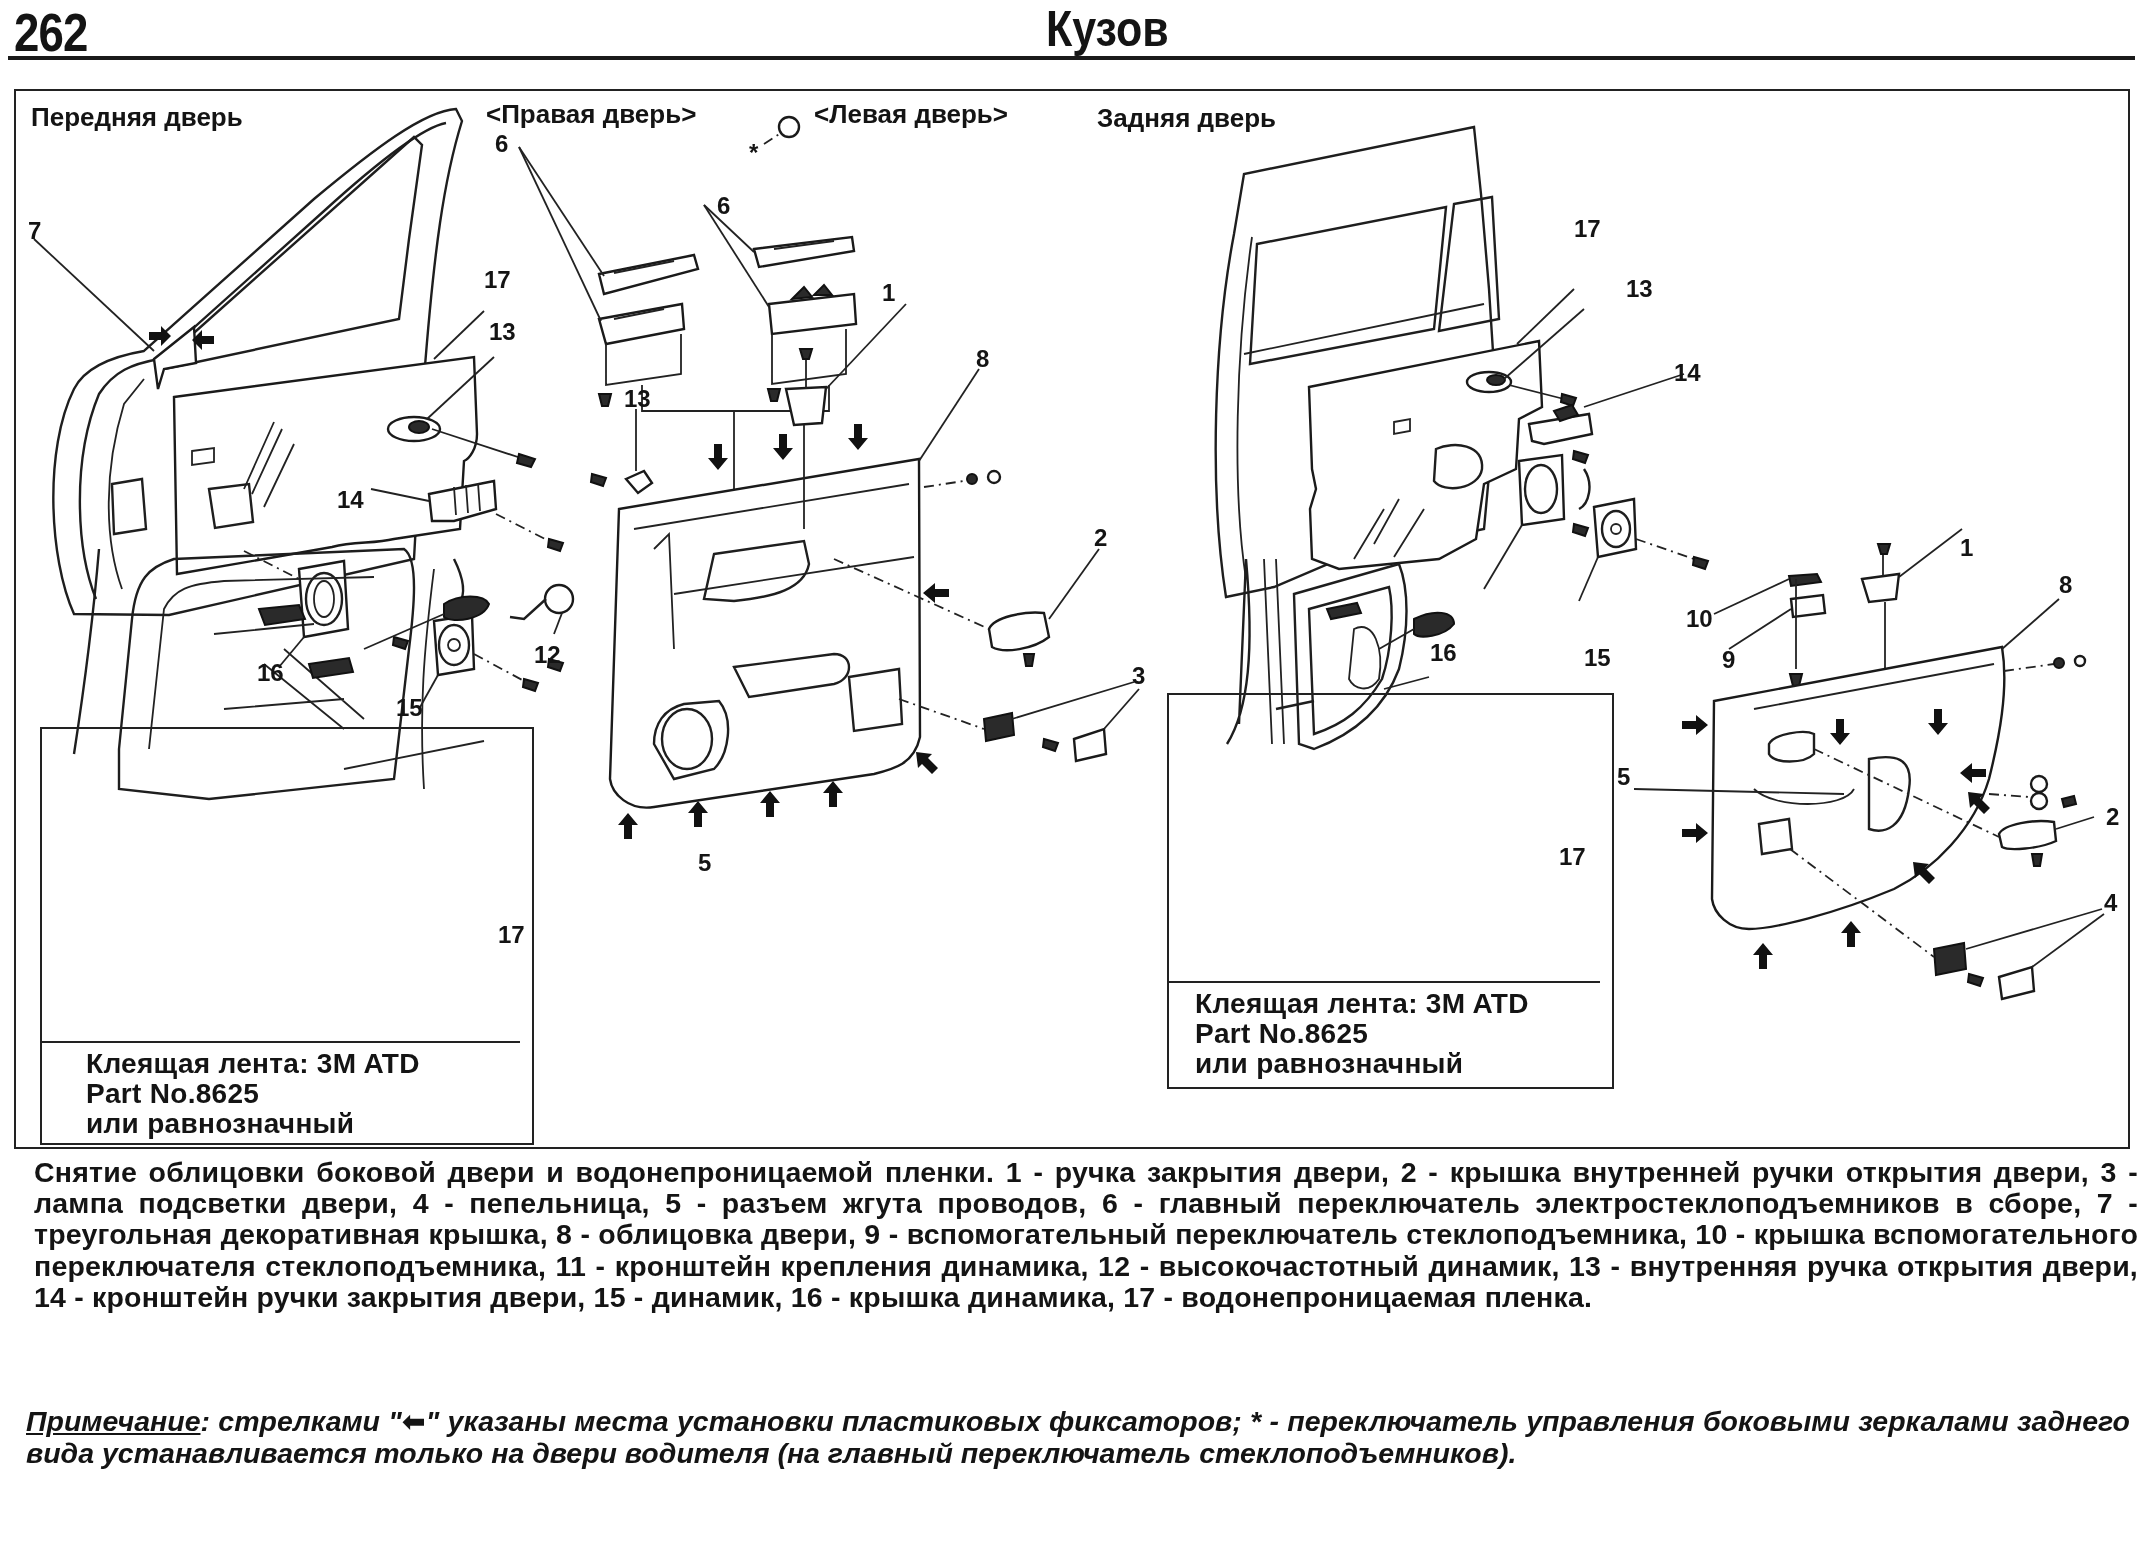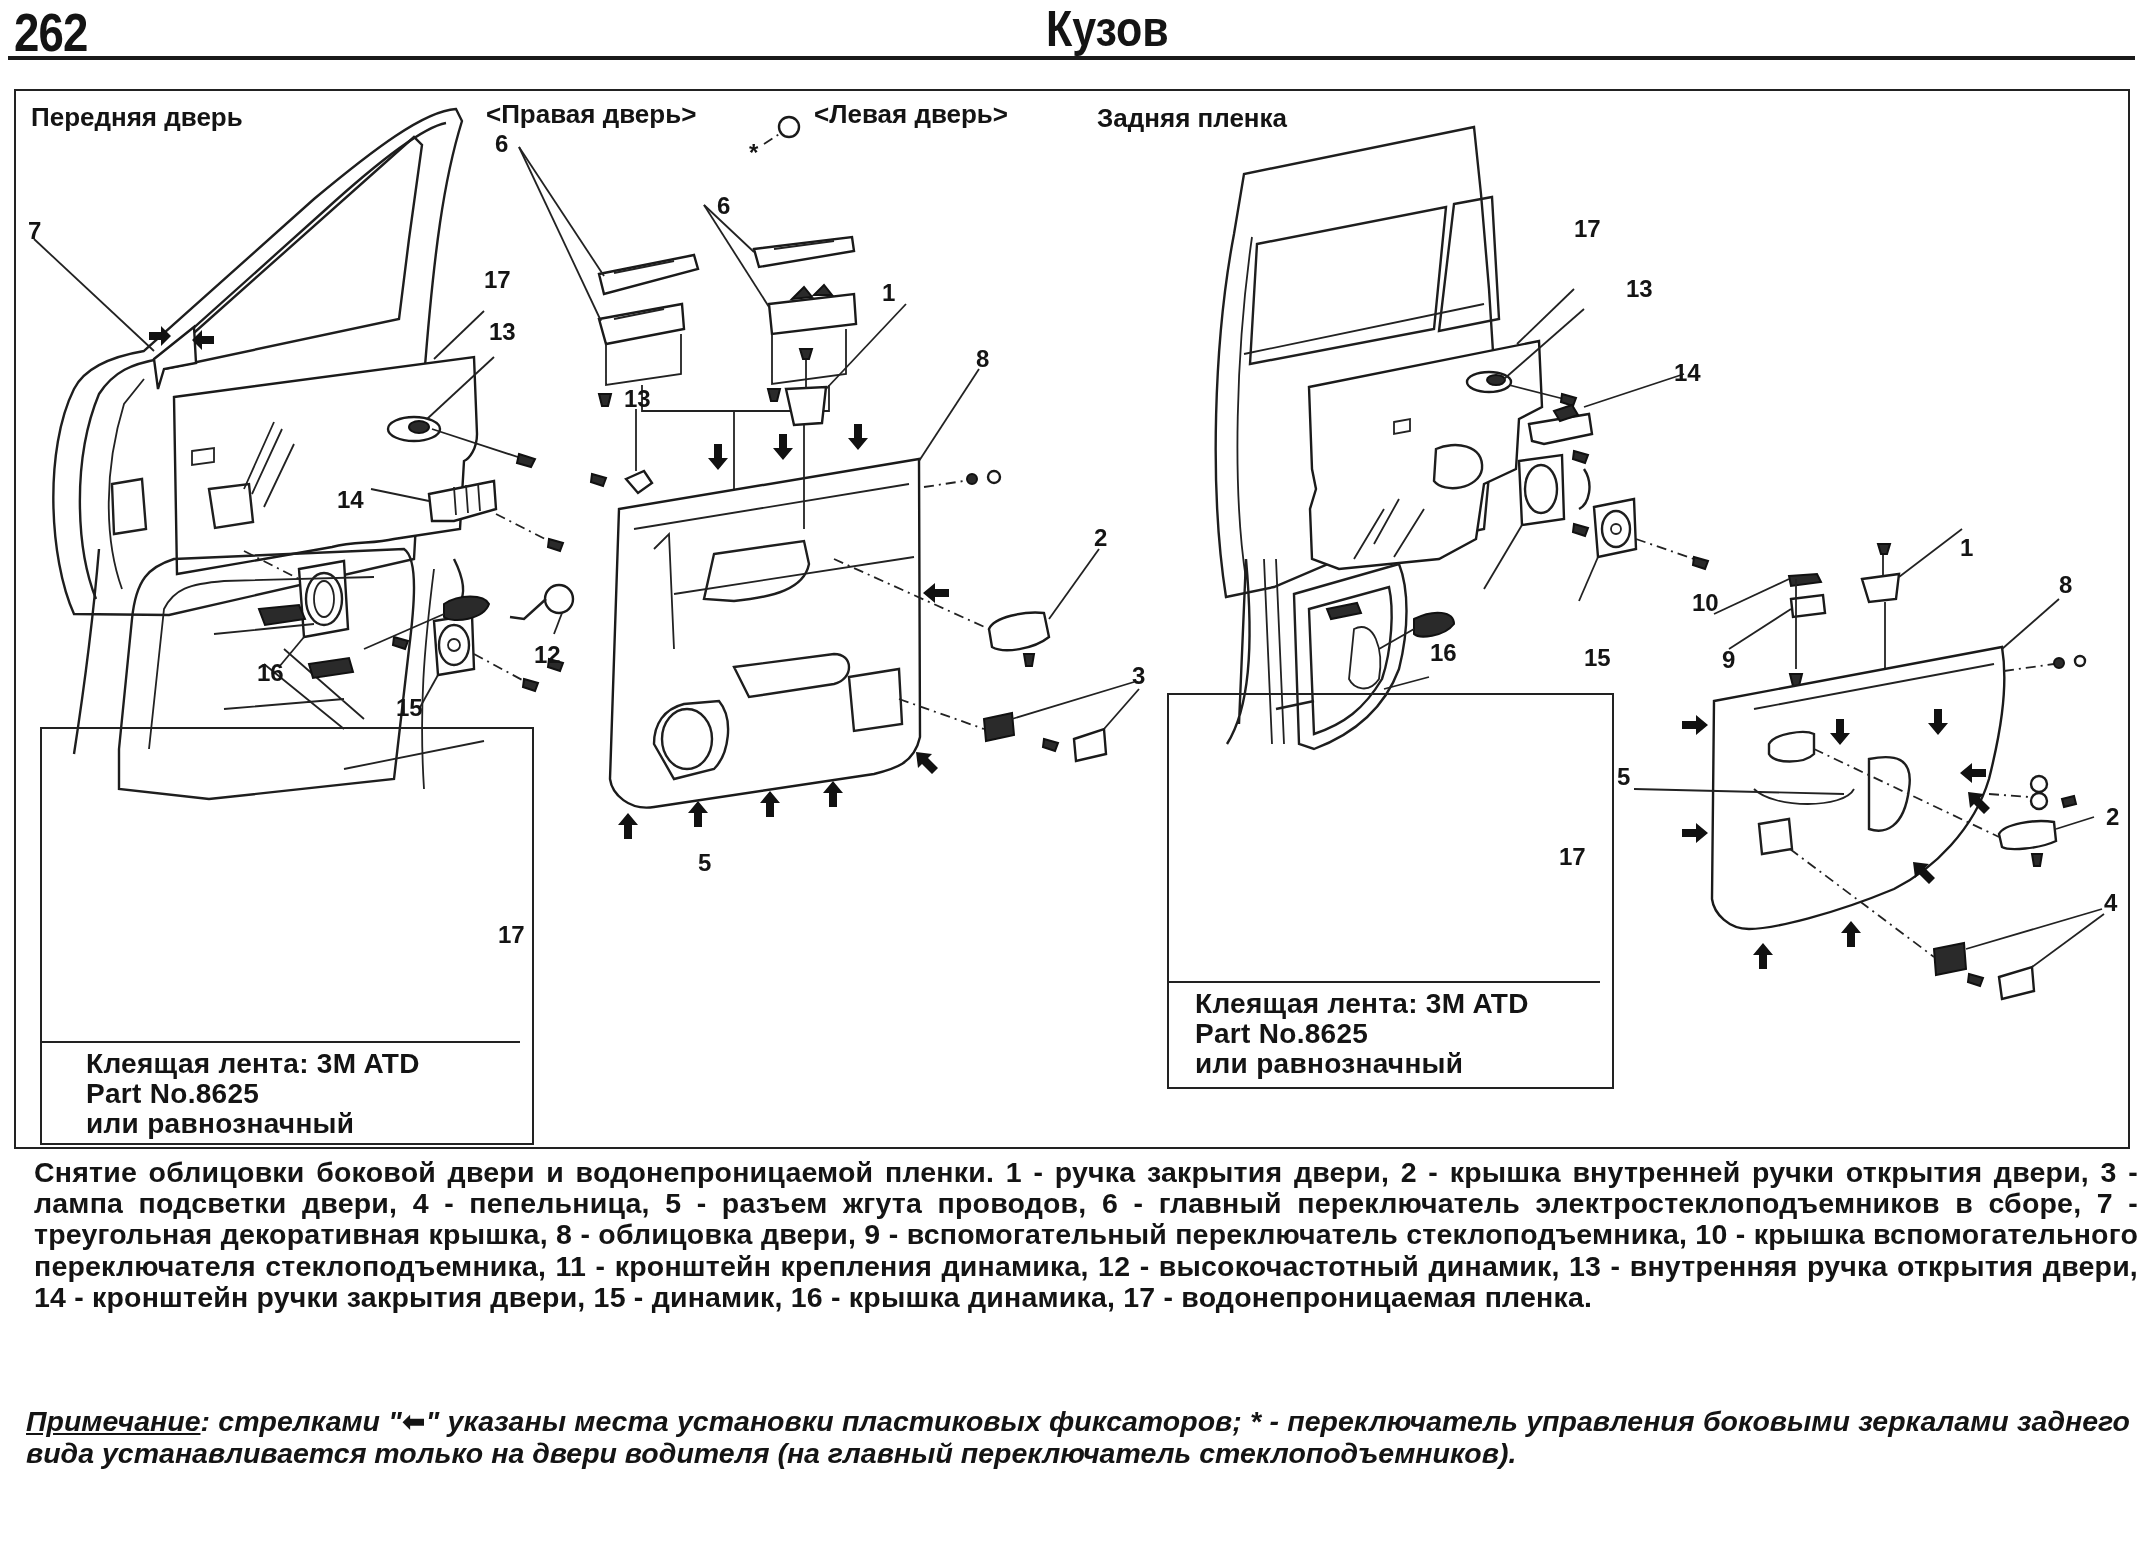--- a/index.html
+++ b/index.html
@@ -304,21 +304,21 @@
       <line class="thin" x1="1365" y1="560" x2="1400" y2="540"></line>
       <line class="thin" x1="1370" y1="600" x2="1415" y2="588"></line>
       <path class="ln" d="M1262,620 L1300,612"></path>
     </g>
   </svg>
 
   
   <div class="lbl" style="left:17px;top:13px;">Передняя дверь</div>
   <div class="lbl" style="left:472px;top:10px;">&lt;Правая дверь&gt;</div>
   <div class="lbl" style="left:800px;top:10px;">&lt;Левая дверь&gt;</div>
-  <div class="lbl" style="left:1083px;top:14px;">Задняя пленка</div>
+  <div class="lbl" style="left:1083px;top:14px;">Задняя дверь</div>
   <div class="callout" style="left:735px;top:50px;">*</div>
 
   
   <div class="callout" style="left:868px;top:190px;">1</div>
   <div class="callout" style="left:1080px;top:435px;">2</div>
   <div class="callout" style="left:1118px;top:573px;">3</div>
   <div class="callout" style="left:684px;top:760px;">5</div>
   <div class="callout" style="left:481px;top:41px;">6</div>
   <div class="callout" style="left:703px;top:103px;">6</div>
   <div class="callout" style="left:14px;top:128px;">7</div>
@@ -331,21 +331,21 @@
   <div class="callout" style="left:243px;top:570px;">16</div>
   <div class="callout" style="left:470px;top:177px;">17</div>
 
   
   <div class="callout" style="left:1946px;top:445px;">1</div>
   <div class="callout" style="left:2092px;top:714px;">2</div>
   <div class="callout" style="left:2090px;top:800px;">4</div>
   <div class="callout" style="left:1603px;top:674px;">5</div>
   <div class="callout" style="left:2045px;top:482px;">8</div>
   <div class="callout" style="left:1708px;top:557px;">9</div>
-  <div class="callout" style="left:1672px;top:500px;margin-left:6px;">10</div>
+  <div class="callout" style="left:1672px;top:516px;">10</div>
   <div class="callout" style="left:1612px;top:186px;">13</div>
   <div class="callout" style="left:1660px;top:270px;">14</div>
   <div class="callout" style="left:1570px;top:555px;">15</div>
   <div class="callout" style="left:1416px;top:550px;">16</div>
   <div class="callout" style="left:1560px;top:126px;">17</div>
 
   
   <div class="inset" style="left:26px;top:638px;width:494px;height:418px;">
     <div class="callout" style="left:456px;top:192px;">17</div>
     <div class="inset-cap" style="height:102px;">

